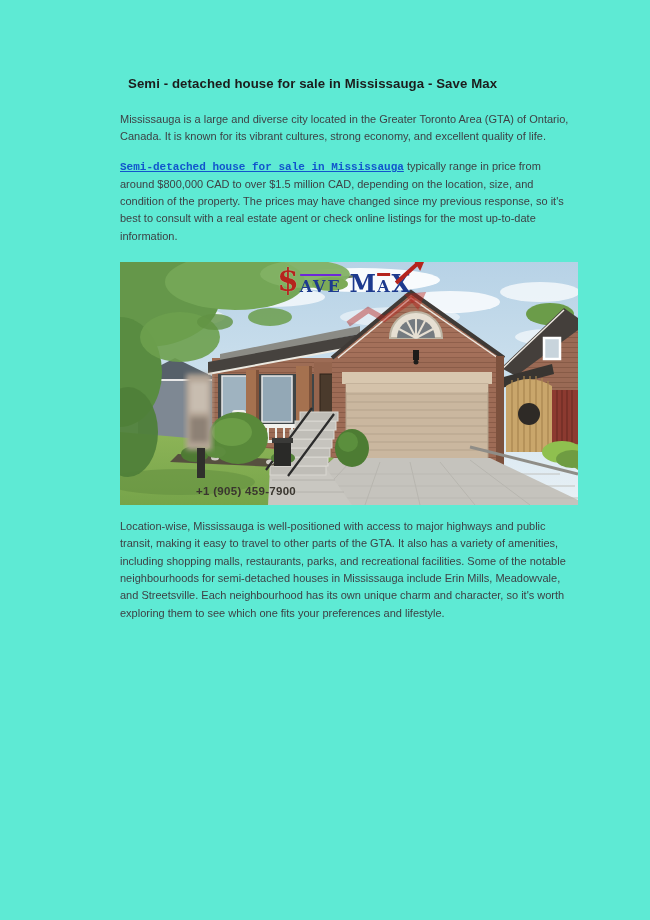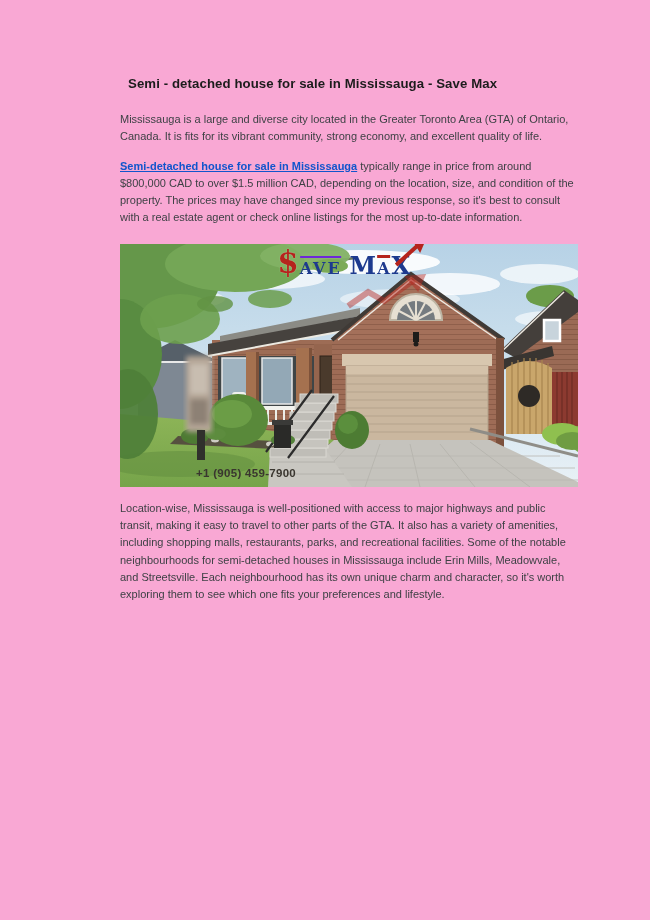--- a/index.html
+++ b/index.html
@@ -1,29 +1,29 @@
 <!DOCTYPE html>
 <html><head>
 <meta charset="utf-8">
 <style>
   html,body { margin:0; padding:0; background:#ffffff; }
   .page {
-    position:relative; width:650px; height:920px; background:#f9a8d4;
+    position:relative; width:650px; height:920px; background:#5eead4;
     font-family:"Liberation Sans", sans-serif; overflow:hidden;
   }
   .content { position:absolute; left:120px; top:76px; width:458px; }
   .doc-title {
     margin:0 0 20px 0; padding-left:8px;
     font-size:13.2px; font-weight:bold; color:#1c1c1c; letter-spacing:0.1px;
   }
   .para {
     margin:0 0 12px 0; font-size:11px; line-height:17.3px; color:#3e4145;
   }
   .para.before-photo { margin-bottom:17px; }
-  .listing-link { color:#1155cc; font-weight:bold; text-decoration:underline; cursor:pointer; }
+  .listing-link { color:#1155cc; font-weight:bold; text-decoration:underline; cursor:pointer;font-family:Liberation Mono, monospace; }
   figure.photo { margin:0 0 13px 0; position:relative; width:458px; height:243px; overflow:hidden; }
   figure.photo svg.scene { display:block; }
 
   
   .logo {
     position:absolute; top:3px; left:50%; transform:translateX(-54%);
     display:flex; align-items:flex-end; line-height:1;
     font-family:"DejaVu Serif", serif; font-weight:bold; white-space:nowrap;
   }
   .lg-d  { font-size:31px; color:#b5241d; text-shadow:0 0 1px rgba(255,255,255,.6); }
@@ -42,21 +42,21 @@
   .photo-url   { left:281px;margin-top:36px; }
 </style>
 </head>
 <body>
 
 <div class="page">
   <div class="content">
 
     <h1 class="doc-title">Semi - detached house for sale in Mississauga - Save Max</h1>
 
-    <p class="para">Mississauga is a large and diverse city located in the Greater Toronto Area (GTA) of Ontario, Canada. It is fits for its vibrant community, strong economy, and excellent quality of life.</p>
+    <p class="para">Mississauga is a large and diverse city located in the Greater Toronto Area (GTA) of Ontario, Canada. It is known for its vibrant cultures, strong economy, and excellent quality of life.</p>
 
     <p class="para before-photo"><a class="listing-link" href="#">Semi-detached house for sale in Mississauga</a><span> typically range in price from around $800,000 CAD to over $1.5 million CAD, depending on the location, size, and condition of the property. The prices may have changed since my previous response, so it's best to consult with a real estate agent or check online listings for the most up-to-date information.</span></p>
 
     <figure class="photo">
       <svg class="scene" width="458" height="243" viewBox="0 0 458 243">
         <defs>
           <linearGradient id="skyG" x1="0" y1="0" x2="0" y2="1">
             <stop offset="0" stop-color="#b7d2e6"></stop>
               <stop offset="0.55" stop-color="#cfe2ee"></stop>
               <stop offset="1" stop-color="#e9f1f6"></stop>

